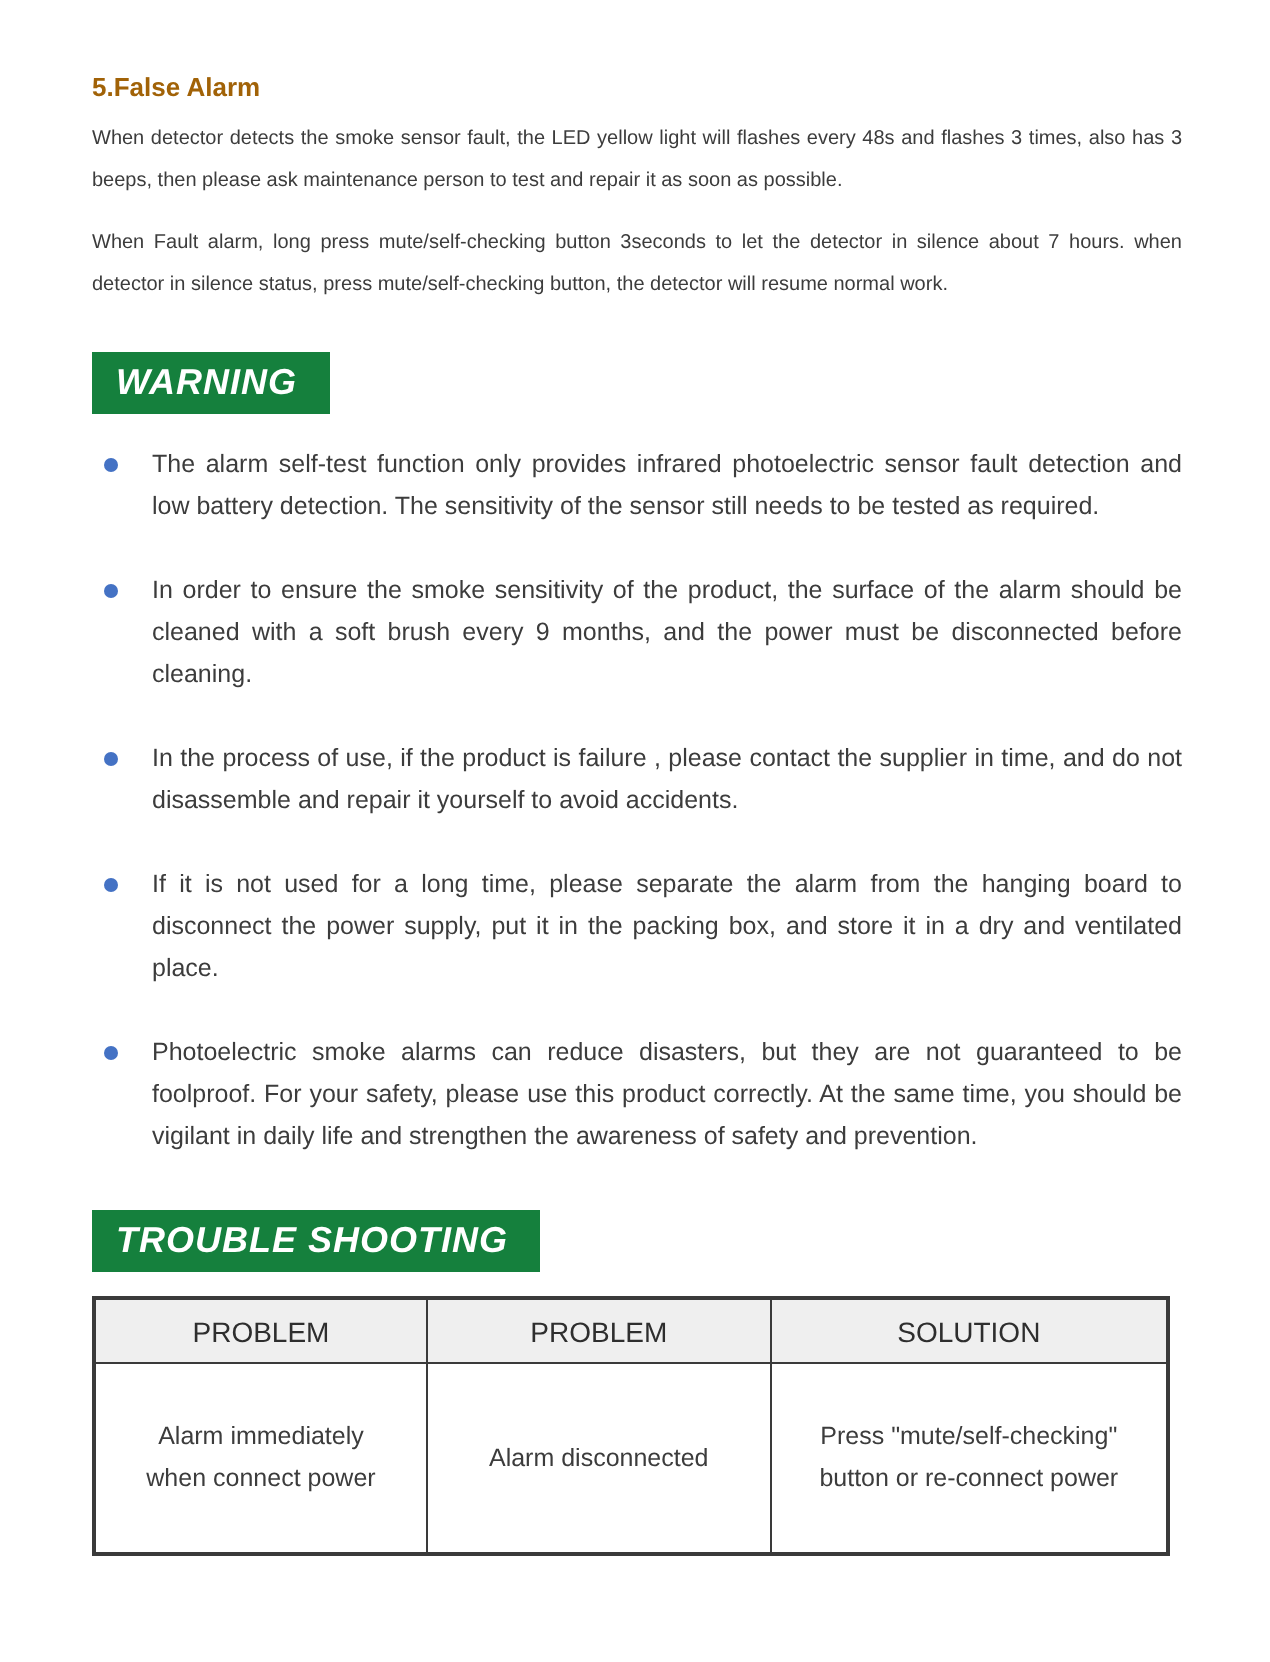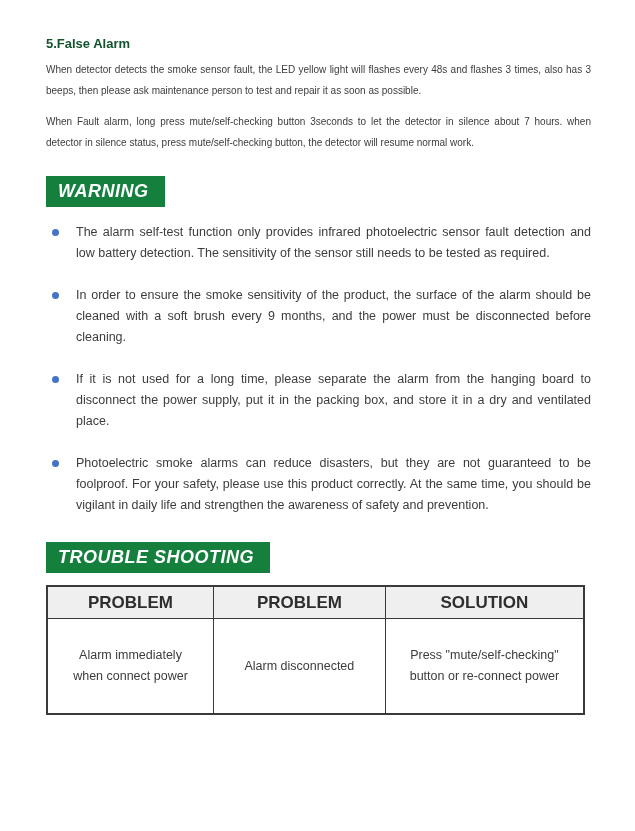--- a/index.html
+++ b/index.html
@@ -14,21 +14,21 @@
     background: #ffffff;
     font-family: "Liberation Sans", sans-serif;
     color: #3c3c3c;
     overflow: hidden;
     box-sizing: border-box;
     padding: 36px 44px 0 46px;
   }
   .section-title {
     font-size: 13px;
     font-weight: bold;
-    color: #14532d;
+    color: #a16207;
     margin: 0 0 7px 0;
     line-height: 16px;
   }
   .para {
     font-size: 10px;
     line-height: 21px;
     text-align: justify;
     margin: 0 0 10px 0;
   }
   .banner {
@@ -76,22 +76,22 @@
     border: 2px solid #3a3a3a;
   }
   .ts-table th, .ts-table td {
     border: 1px solid #3a3a3a;
     text-align: center;
     vertical-align: middle;
   }
   .ts-table th {
     height: 29px;
     background: #efefef;
-    font-size: 17px;
-    font-weight: bold;
+    font-size: 14px;
+    font-weight: normal;
     color: #2e2e2e;
   }
   .ts-table td {
     height: 94px;
     font-size: 12.5px;
     line-height: 21px;
     padding: 0 22px;
   }
   .col-problem { width: 31%; }
   .col-reason  { width: 32%; }
@@ -111,20 +111,24 @@
   <div class="banner warning">WARNING</div>
 
   <ul class="bullet-list">
     <li class="bullet-item">
       <span class="bullet-dot"></span>
       <span class="bullet-text">The alarm self-test function only provides infrared photoelectric sensor fault detection and low battery detection. The sensitivity of the sensor still needs to be tested as required.</span>
     </li>
     <li class="bullet-item">
       <span class="bullet-dot"></span>
       <span class="bullet-text">In order to ensure the smoke sensitivity of the product, the surface of the alarm should be cleaned with a soft brush every 9 months, and the power must be disconnected before cleaning.</span>
+    </li>
+    <li class="bullet-item">
+      <span class="bullet-dot"></span>
+      <span class="bullet-text">In the process of use, if the product is failure , please contact the supplier in time, and do not disassemble and repair it yourself to avoid accidents.</span>
     </li>
     <li class="bullet-item">
       <span class="bullet-dot"></span>
       <span class="bullet-text">If it is not used for a long time, please separate the alarm from the hanging board to disconnect the power supply, put it in the packing box, and store it in a dry and ventilated place.</span>
     </li>
     <li class="bullet-item">
       <span class="bullet-dot"></span>
       <span class="bullet-text">Photoelectric smoke alarms can reduce disasters, but they are not guaranteed to be foolproof. For your safety, please use this product correctly. At the same time, you should be vigilant in daily life and strengthen the awareness of safety and prevention.</span>
     </li>
   </ul>

